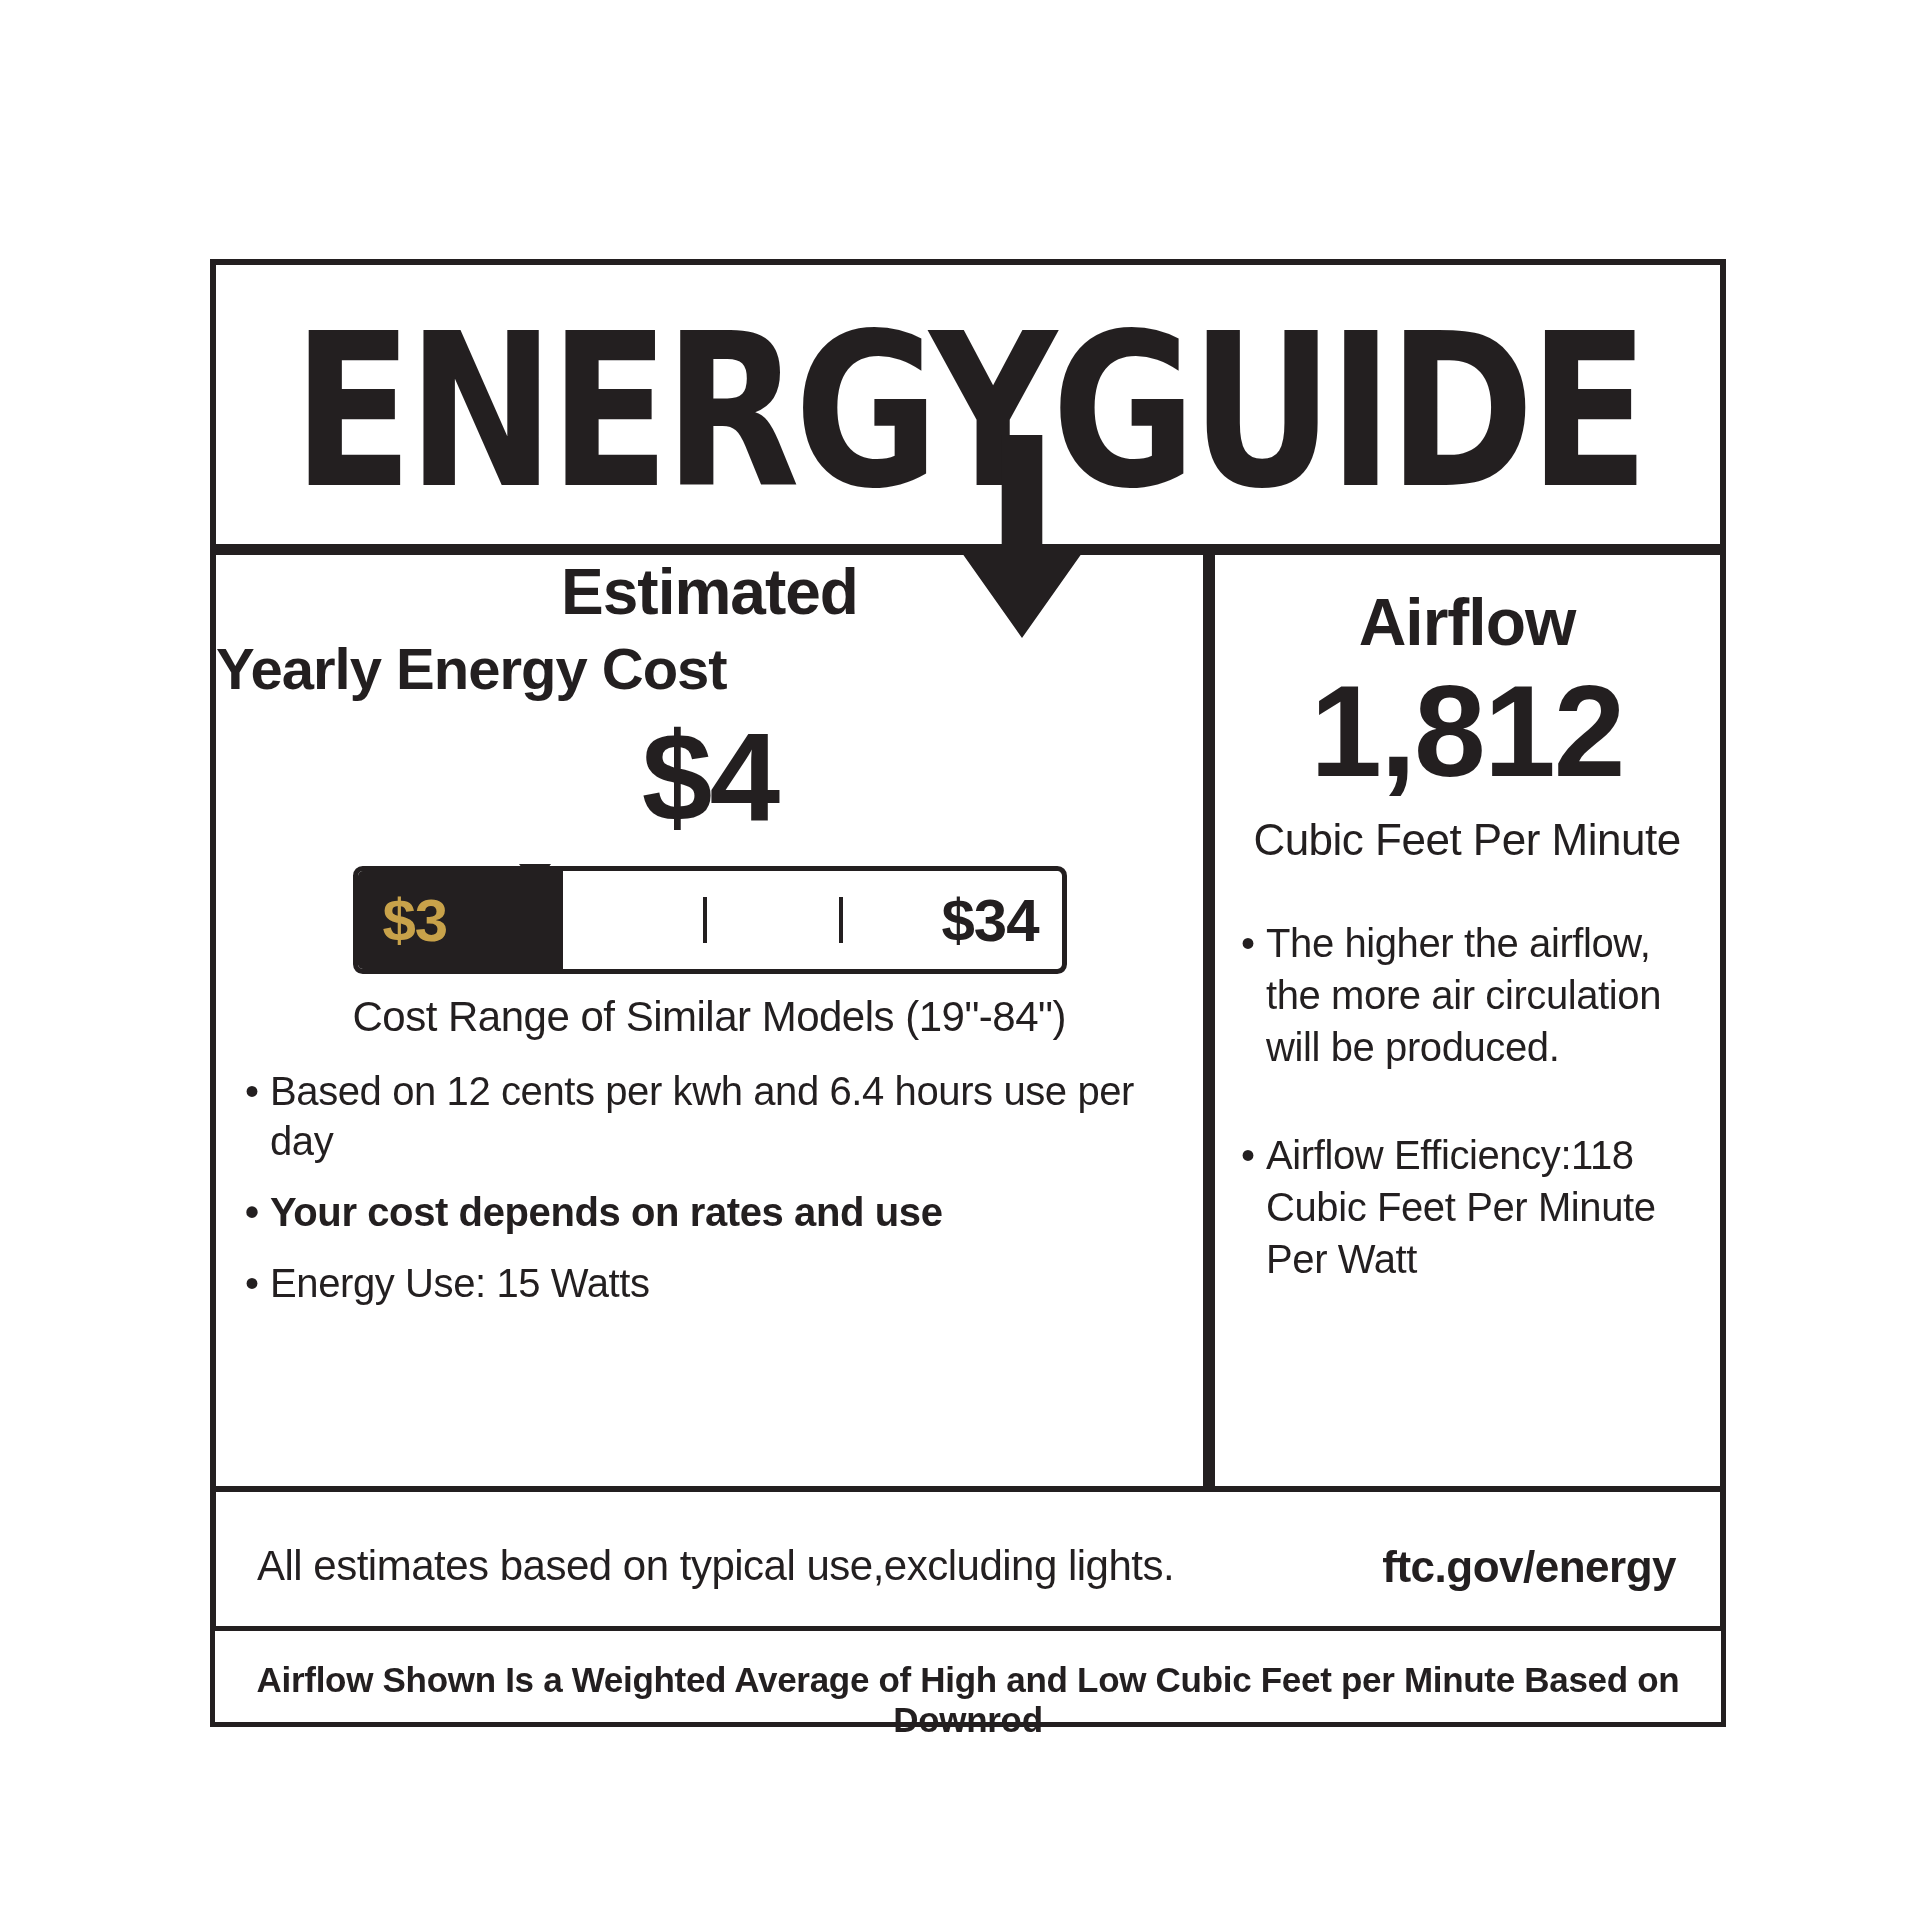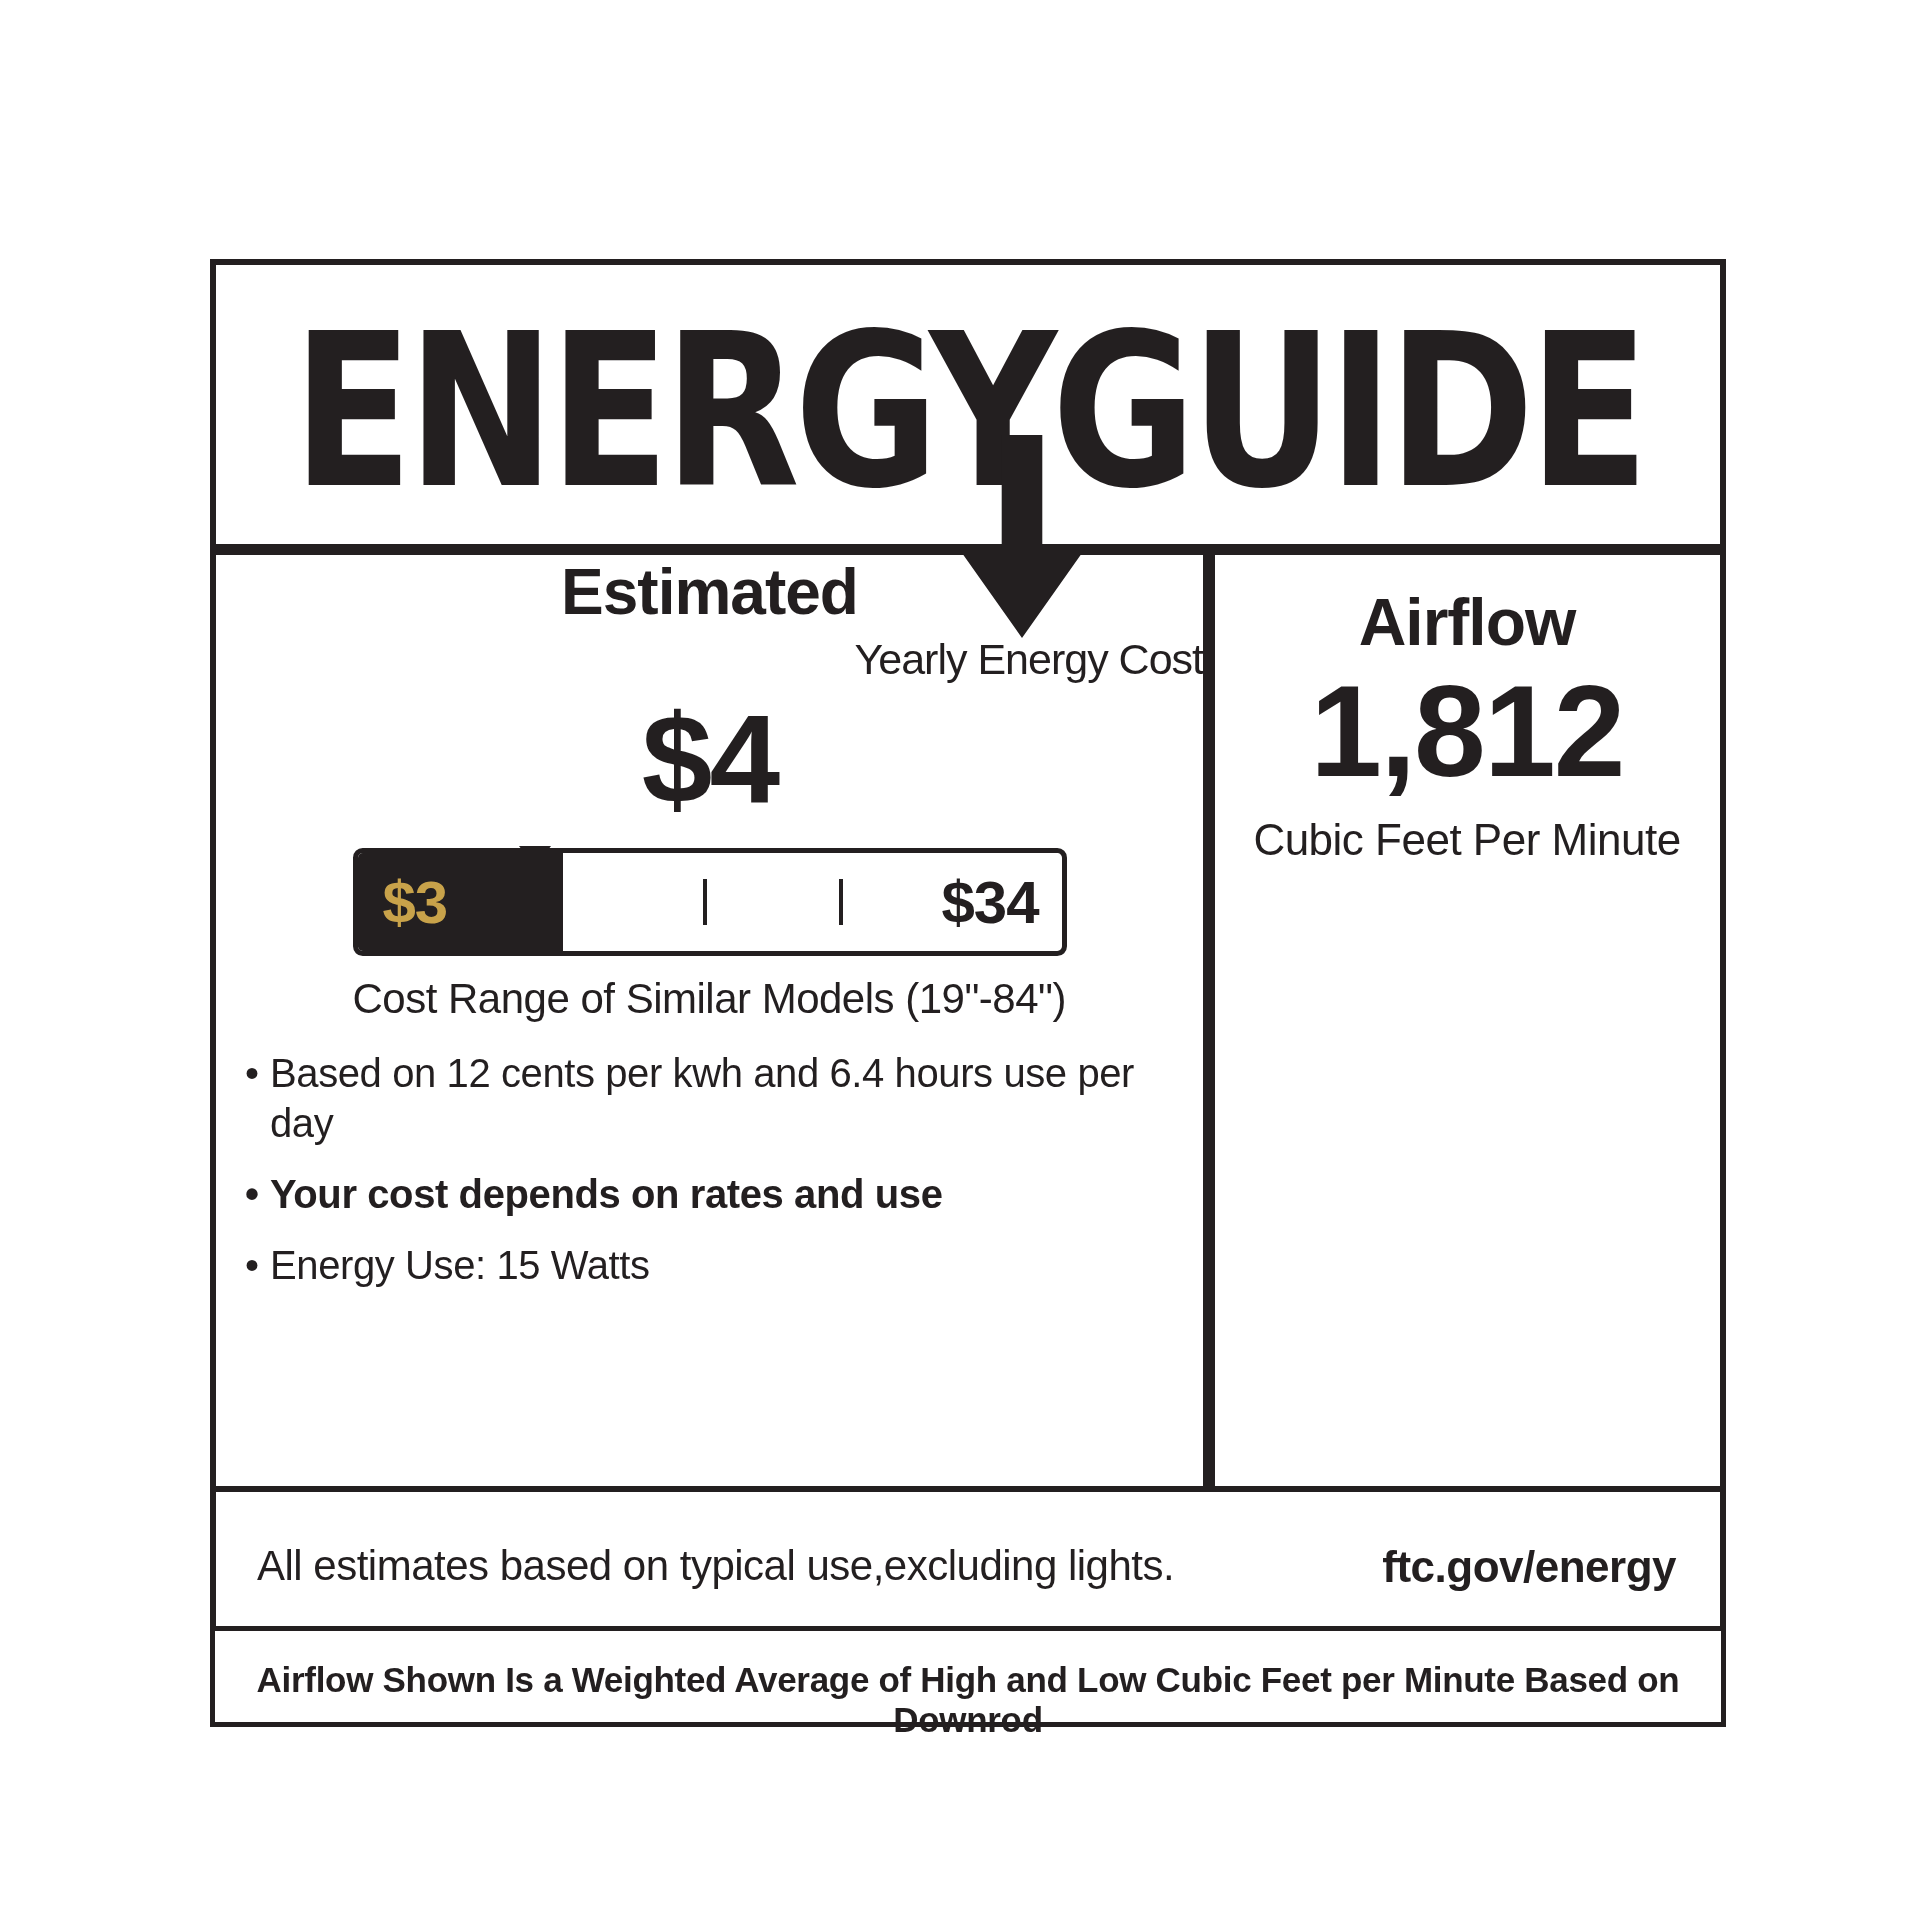--- a/index.html
+++ b/index.html
@@ -107,23 +107,23 @@
   }
 
   .est-line1 {
     text-align: center;
     font-size: 64px;
     font-weight: bold;
     color: #231f20;
     letter-spacing: -1px;
   }
   .est-line2 {
-    text-align: right;
-    font-size: 43px;
-    font-weight: normal;
+    text-align: left;
+    font-size: 58px;
+    font-weight: bold;
     color: #231f20;
     margin-top: 5.8px;
     letter-spacing: -1px;
   }
   .cost-big {
     text-align: center;
     font-size: 127px;
     font-weight: bold;
     color: #231f20;
     margin-top: 9.7px;
@@ -363,20 +363,24 @@
           </ul>
         </div>
 
         <div class="col-divider"></div>
 
         <div class="col-right">
           <div class="airflow-title">Airflow</div>
           <div class="airflow-value">1,812</div>
           <div class="airflow-units">Cubic Feet Per Minute</div>
 
+          <ul class="bullets-right">
+            <li>The higher the airflow, the more air circulation will be produced.</li>
+            <li> Airflow Efficiency:118 Cubic Feet Per Minute Per Watt</li>
+          </ul>
         </div>
 
       </div>
 
       <div class="footer-row">
         <div class="footer-text">All estimates based on typical use,excluding lights.</div>
         <div class="footer-url">ftc.gov/energy</div>
       </div>
 
     </div>

